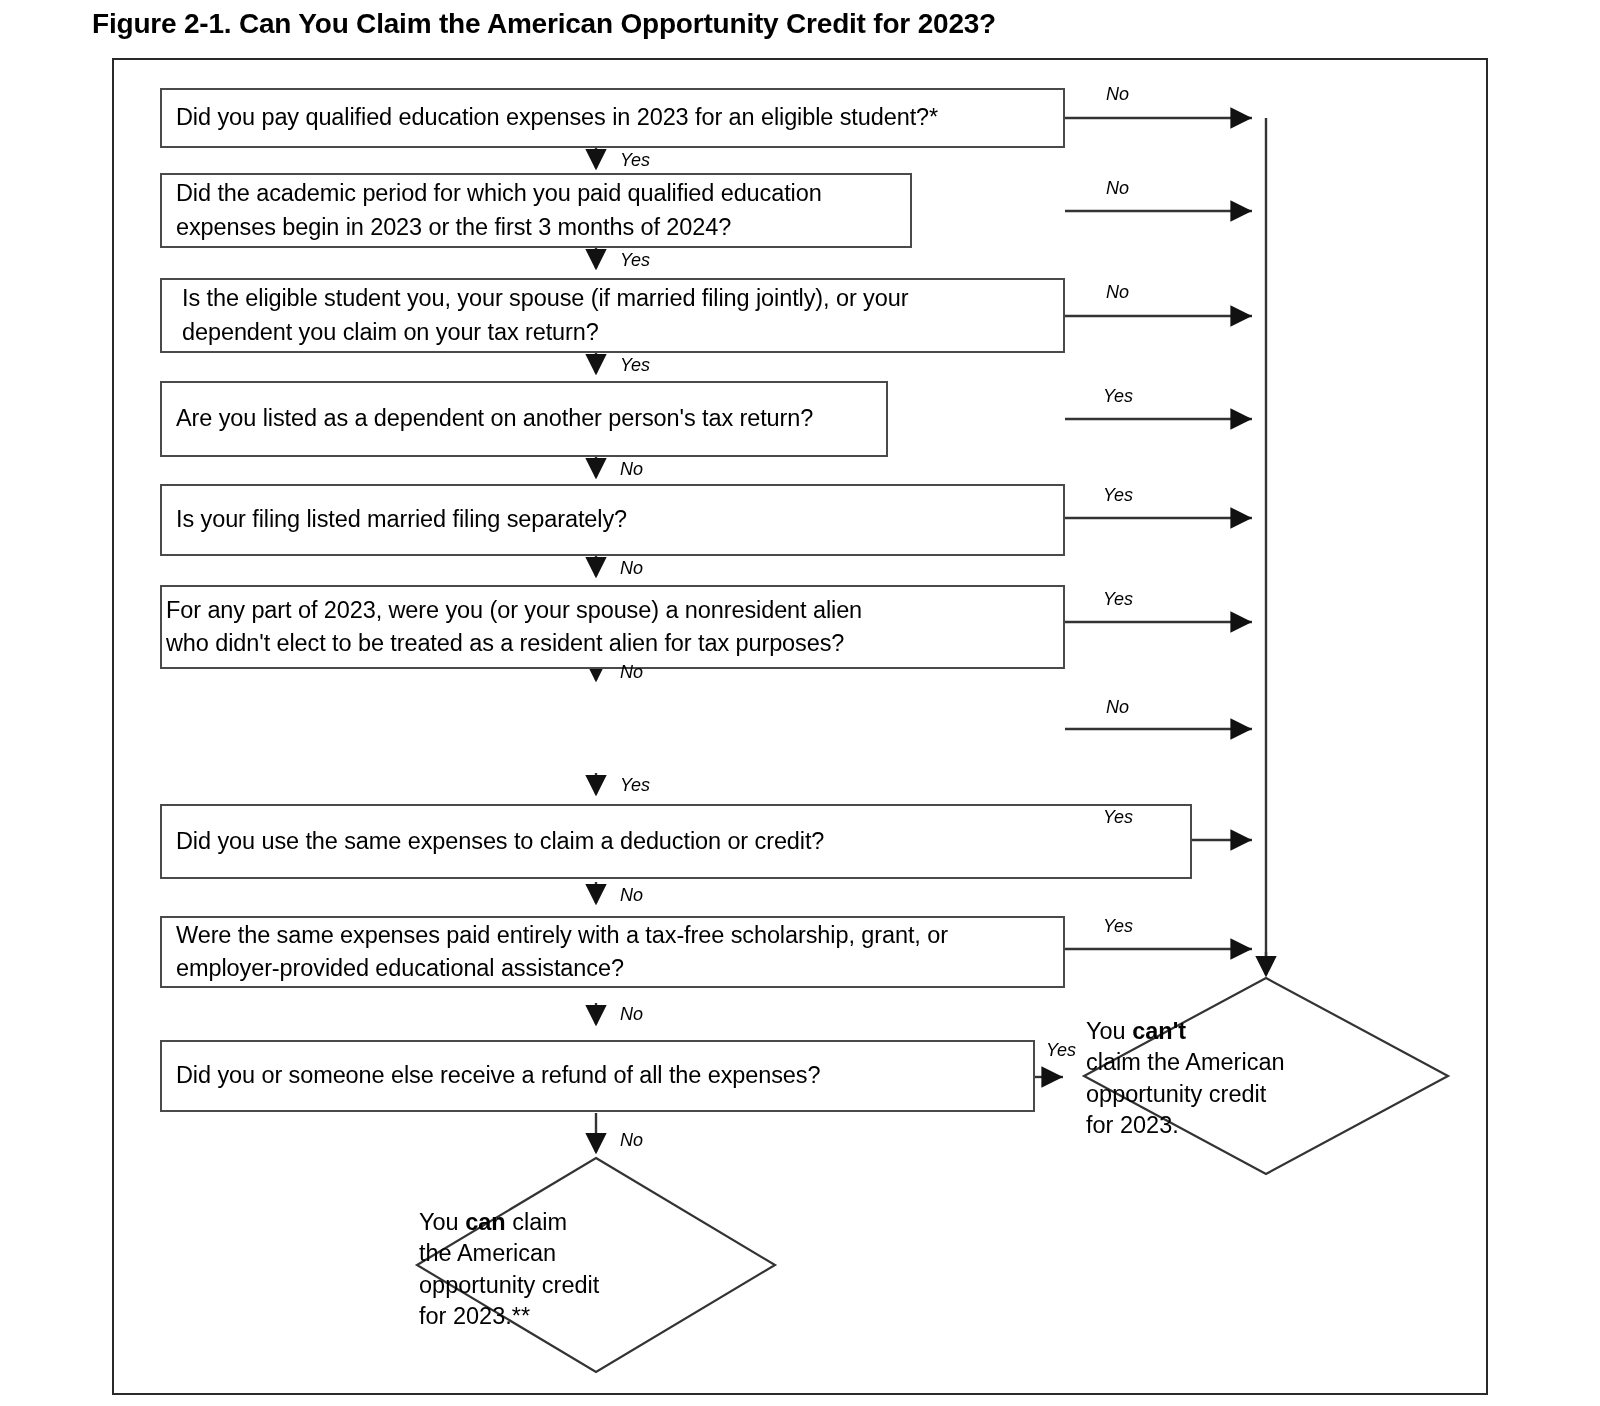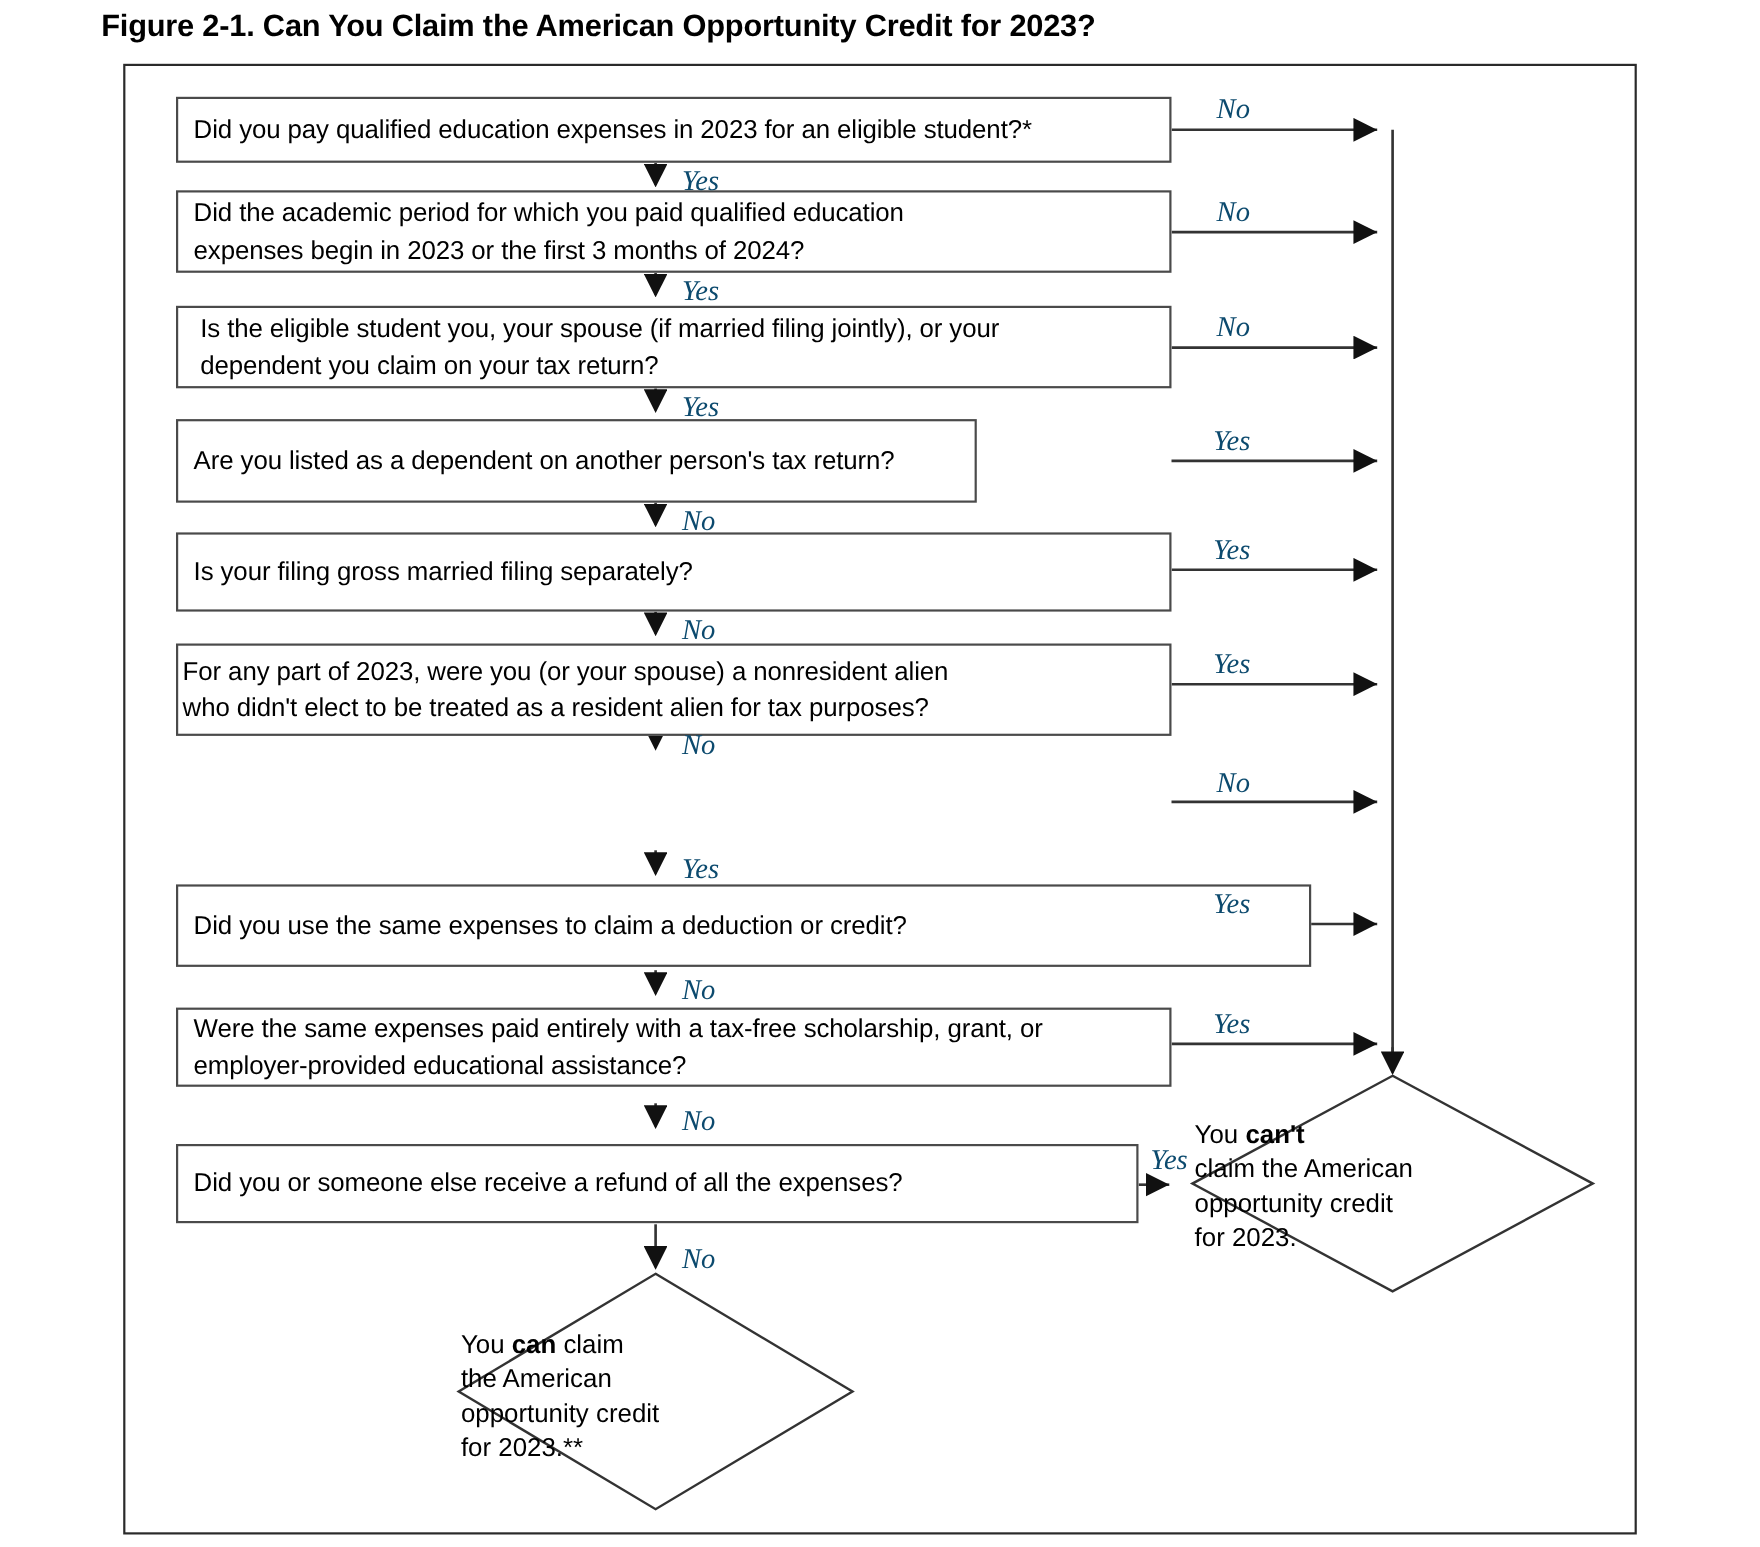--- a/index.html
+++ b/index.html
@@ -56,25 +56,24 @@
     padding-right: 10px;
   }
   .qbox .qtext {
     font-size: 23.5px;
     line-height: 1.42;
     color: #000;
     letter-spacing: -0.1px;
   }
   .branch-label {
     position: absolute;
-    font-size: 26px;
+    font-size: 18px;
     font-style: italic;
-    color: #0c4a6e;
+    color: #000000;
     white-space: nowrap;
-    font-family: Liberation Serif, serif;
   }
   .diamond-text {
     position: absolute;
     text-align: left;
     font-size: 23.5px;
     line-height: 1.33;
     color: #000;
     white-space: nowrap;
   }
   .diamond-text b { font-weight: bold; }
@@ -129,40 +128,40 @@
       <polygon points="1266,978 1448,1076 1266,1174 1084,1076" fill="#fff" stroke="#333" stroke-width="2.2"></polygon>
 
       <polygon points="596,1158 775,1265 596,1372 417,1265" fill="#fff" stroke="#333" stroke-width="2.2"></polygon>
     </g>
   </svg>
 
   <div class="qbox" style="left:160px; top:88px; width:905px; height:60px;">
     <span class="qtext">Did you pay qualified education expenses in 2023 for an eligible student?*</span>
   </div>
 
-  <div class="qbox" style="left:160px; top:173px; width:905px; height:75px;">
+  <div class="qbox" style="left:160px; top:173px; width:752px; height:75px;">
     <span class="qtext">
       <span>Did the academic period for which you paid qualified education</span><br>
       <span>expenses begin in 2023 or the first 3 months of 2024?</span>
     </span>
   </div>
 
   <div class="qbox" style="left:160px; top:278px; width:905px; height:75px; padding-left:20px;">
     <span class="qtext">
       <span>Is the eligible student you, your spouse (if married filing jointly), or your</span><br>
       <span>dependent you claim on your tax return?</span>
     </span>
   </div>
 
   <div class="qbox" style="left:160px; top:381px; width:728px; height:76px;">
     <span class="qtext">Are you listed as a dependent on another person's tax return?</span>
   </div>
 
   <div class="qbox" style="left:160px; top:484px; width:905px; height:72px;">
-    <span class="qtext">Is your filing gross married filing separately?</span>
+    <span class="qtext">Is your filing listed married filing separately?</span>
   </div>
 
   <div class="qbox" style="left:160px; top:585px; width:905px; height:84px; padding-left:4px;">
     <span class="qtext">
       <span>For any part of 2023, were you (or your spouse) a nonresident alien</span><br>
       <span>who didn't elect to be treated as a resident alien for tax purposes?</span>
     </span>
   </div>
 
 

